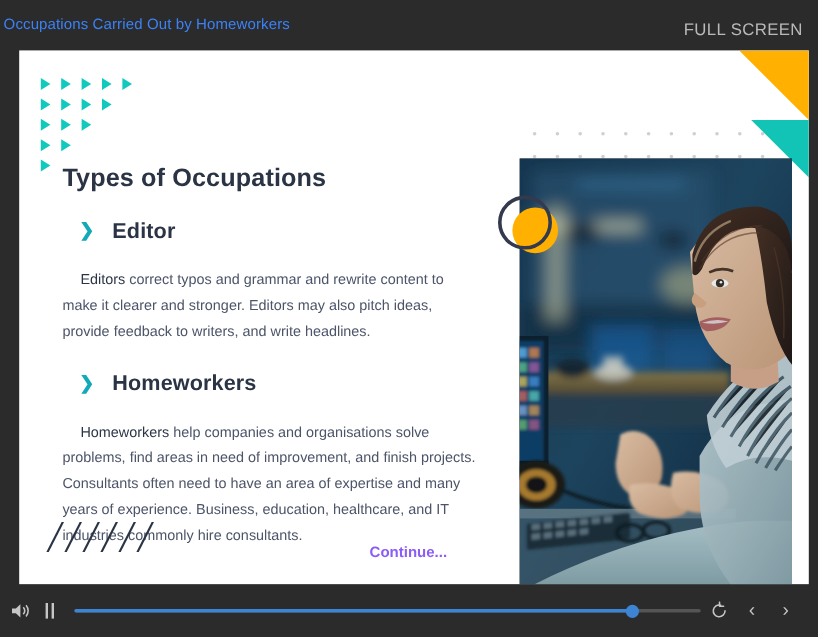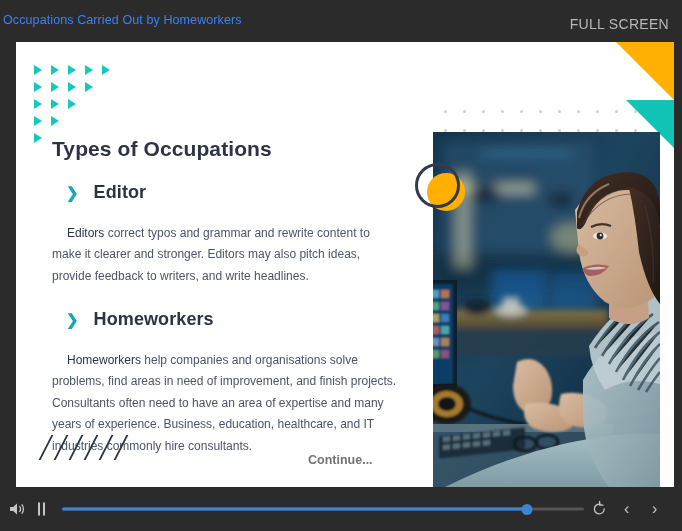--- a/index.html
+++ b/index.html
@@ -102,21 +102,21 @@
 
   
   .slashes{ position:absolute; left:29px; top:393px; }
   .slash{
     display:inline-block; width:2px; height:25px;
     background:#2b3445; transform:skewX(-27deg);
     margin-right:13px;
   }
   .continue{
     position:absolute; left:292px; top:411px;
-    font-size:12.5px; font-weight:bold; color:#737373; cursor:pointer;
+    font-size:12.5px; font-weight:bold; color:#8b5cf6; cursor:pointer;
   }
 
   
   .photo{
     position:absolute; left:417px; top:90px;
     width:227px; height:355px;
     overflow:hidden; z-index:2;
     background:#0d2535;
   }
   .photo svg{ display:block; }

